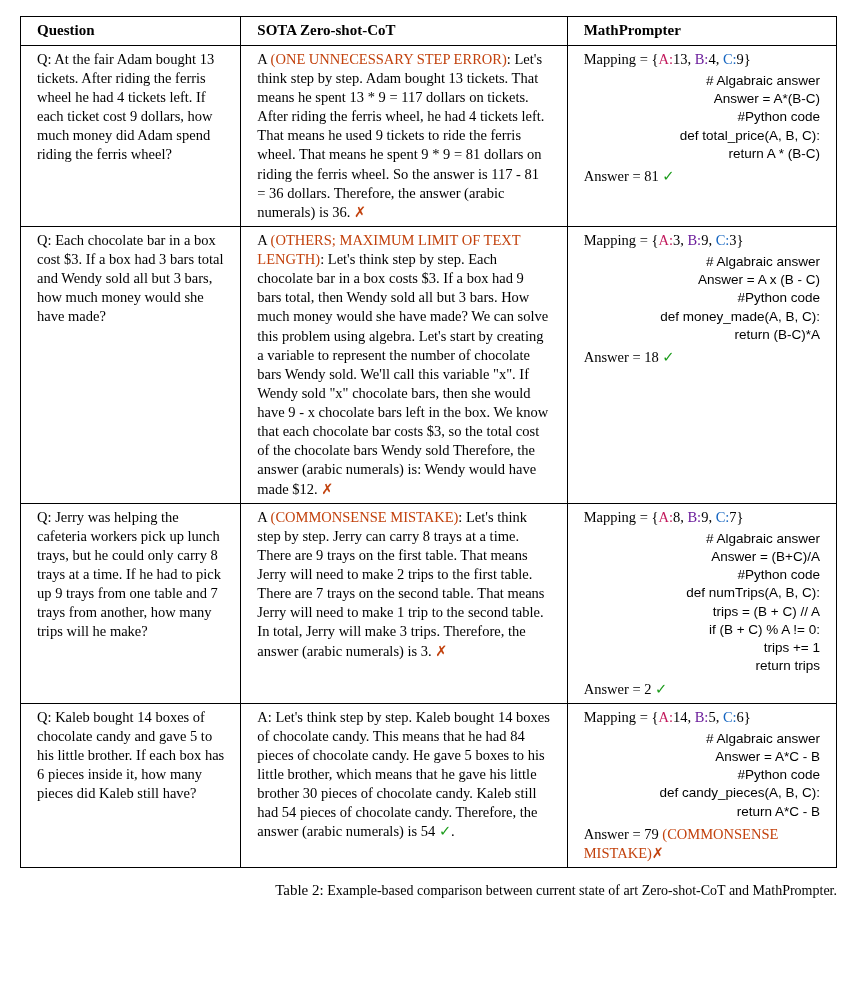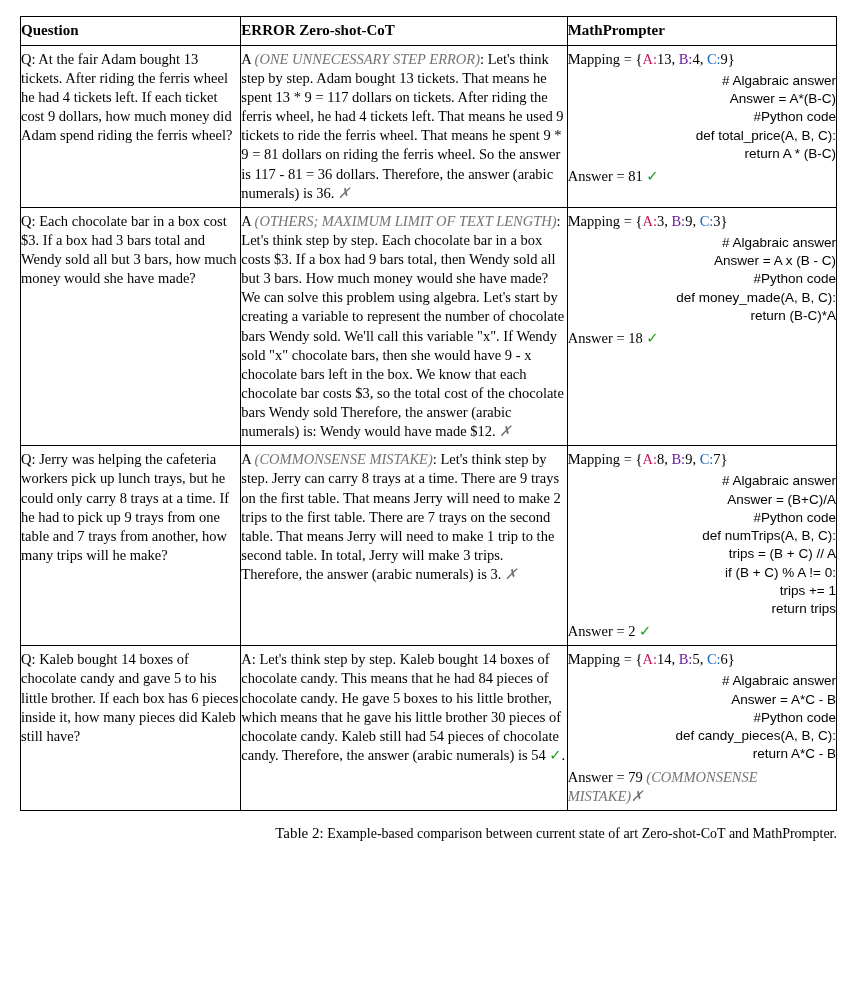--- a/index.html
+++ b/index.html
@@ -13,32 +13,32 @@
     box-sizing: border-box;
   }
   table {
     border-collapse: collapse;
     width: 100%;
     table-layout: fixed;
   }
   th, td {
     border: 1px solid #000;
     vertical-align: top;
-    padding: 4px 0;
+    padding: 4px 16px;
     line-height: 1.32;
   }
   th {
     text-align: left;
     font-weight: bold;
     font-size: 15px;
   }
   col.c1 { width: 27%; }
   col.c2 { width: 40%; }
   col.c3 { width: 33%; }
-  .err { color: #737373; font-style: italic; }
+  .err { color: #c2410c; }
   .ok  { color: #1a9b1a; }
   .varA { color: #c2185b; }
   .varB { color: #6a1b9a; }
   .varC { color: #1565c0; }
   .mono {
     font-family: Liberation Sans, sans-serif;
     font-size: 13.5px;
     white-space: pre;
     display: block;
     line-height: 1.35;
@@ -59,21 +59,21 @@
 
 <table>
   <colgroup>
       <col class="c1">
       <col class="c2">
       <col class="c3">
     </colgroup>
   <thead>
     <tr>
       <th>Question</th>
-      <th>ERROR Zero-shot-CoT</th>
+      <th>SOTA Zero-shot-CoT</th>
       <th>MathPrompter</th>
     </tr>
   </thead>
   <tbody id="tbody">
       <tr>
         <td><span>Q: At the fair Adam bought 13 tickets. After riding the ferris wheel he had 4 tickets left. If each ticket cost 9 dollars, how much money did Adam spend riding the ferris wheel?</span></td>
         <td><span>A </span><span class="err">(ONE UNNECESSARY STEP ERROR)</span><span>: Let's think step by step. Adam bought 13 tickets. That means he spent 13 * 9 = 117 dollars on tickets. After riding the ferris wheel, he had 4 tickets left. That means he used 9 tickets to ride the ferris wheel. That means he spent 9 * 9 = 81 dollars on riding the ferris wheel. So the answer is 117 - 81 = 36 dollars. Therefore, the answer (arabic numerals) is 36. </span><span class="err">✗</span></td>
         <td>
           <div class="mapping"><span>Mapping = {</span><span class="varA">A:</span><span>13</span><span>, </span><span class="varB">B:</span><span>4</span><span>, </span><span class="varC">C:</span><span>9</span><span>}</span></div>
           <span class="mono"># Algabraic answer

